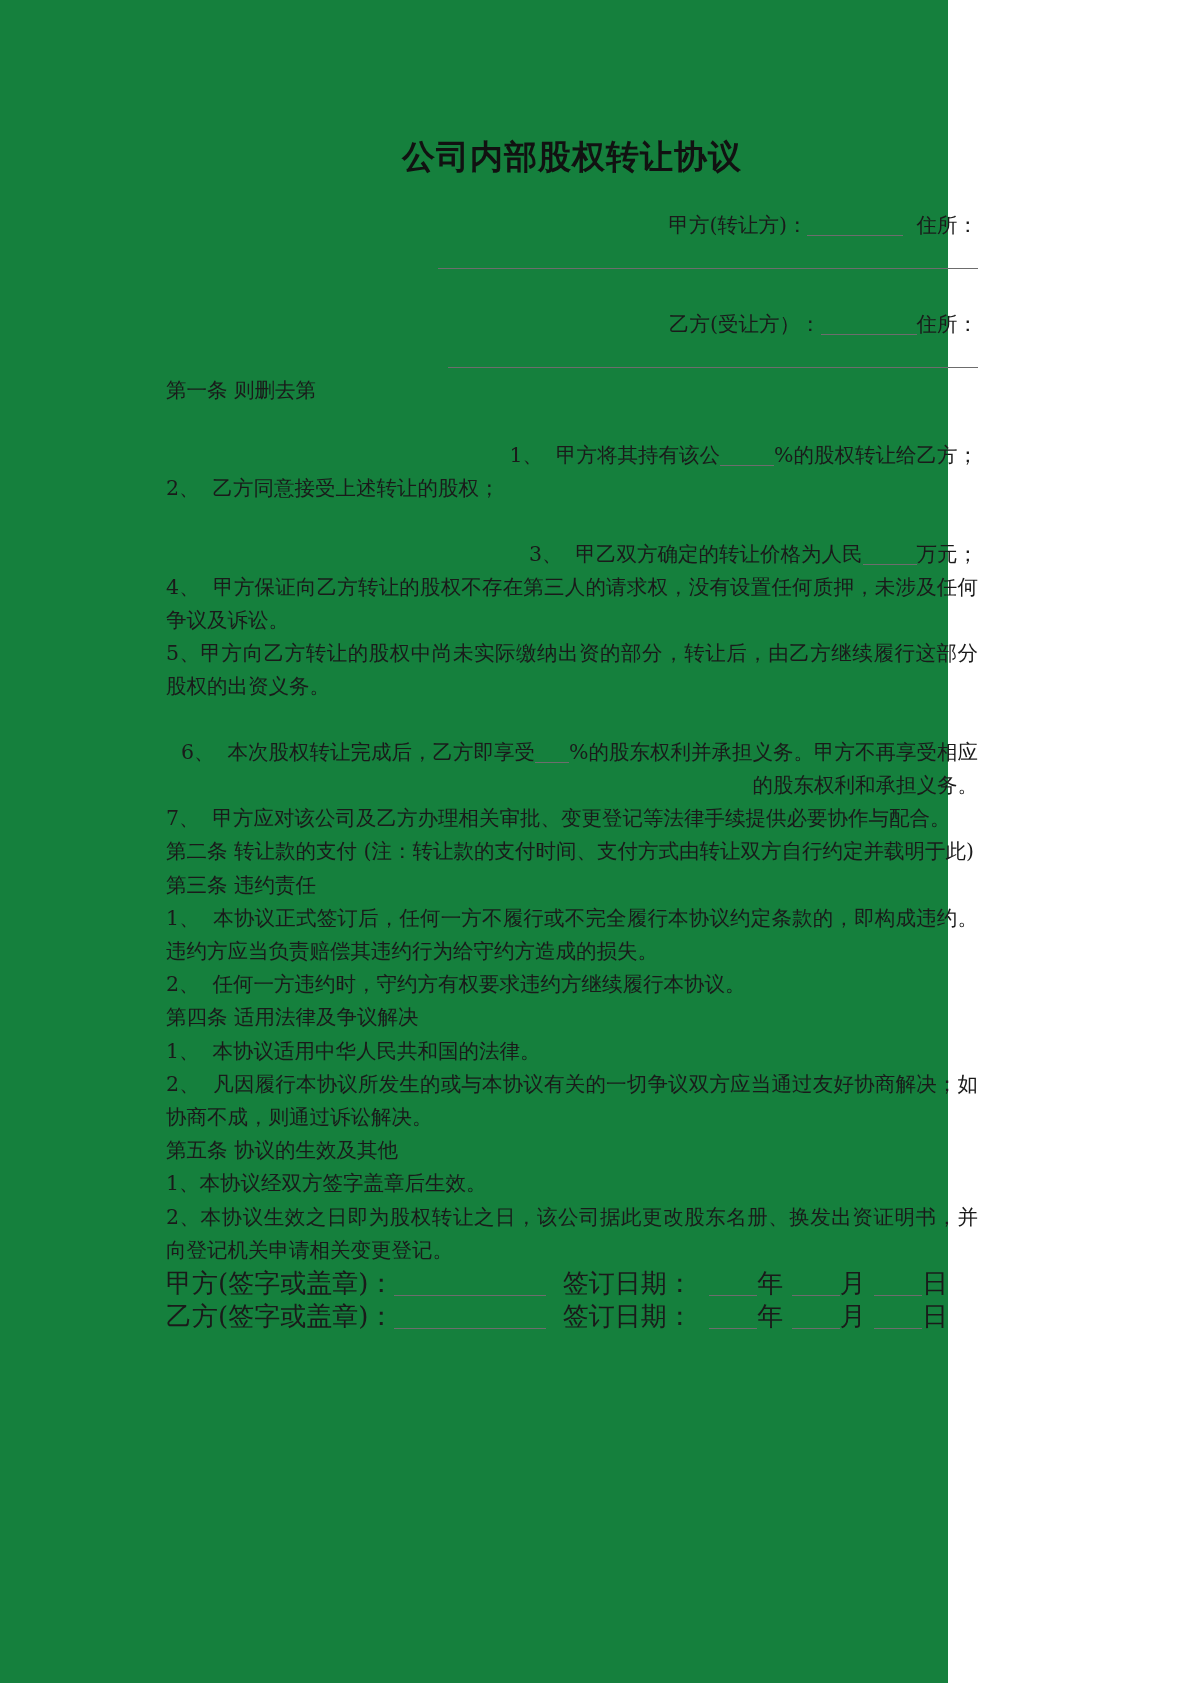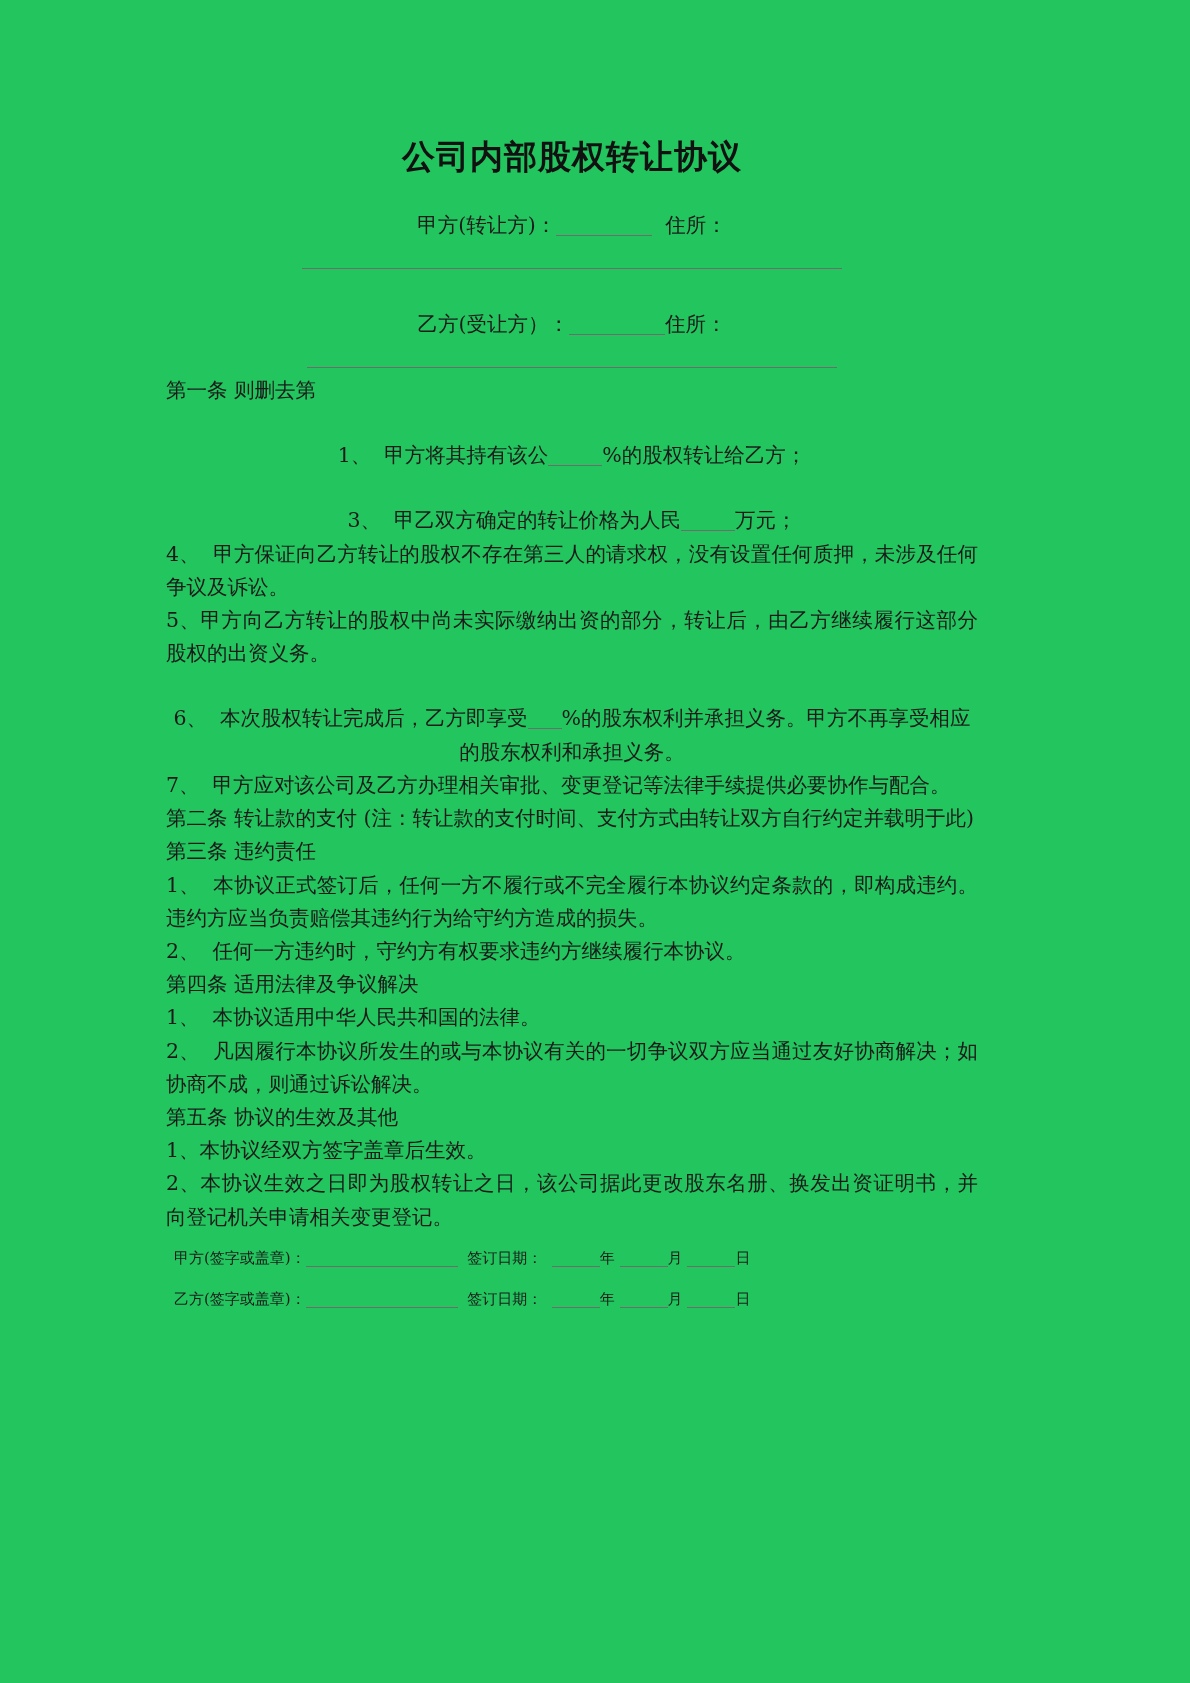--- a/index.html
+++ b/index.html
@@ -9,23 +9,23 @@
   }
   body {
     width: 1190px;
     height: 1683px;
     font-family: "DejaVu Serif", "Liberation Serif", serif;
     color: #000000;
     overflow: hidden;
   }
   .page {
     position: relative;
-    width: 1190px;
+    width: 948px;
     height: 1683px;
-    background: #22c55e;
+    background: #15803d;
     box-sizing: border-box;
   }
   .doc-body {
     position: absolute;
     left: 166px;
     top: 136px;
     width: 812px;
   }
   .doc-title {
     font-family: "DejaVu Sans", "Liberation Sans", sans-serif;
@@ -41,56 +41,57 @@
     font-size: 20.5px;
     line-height: 33.2px;
     text-align: justify;
     text-justify: inter-ideograph;
     margin: 0;
     color: #1a1a1a;
     white-space: pre-wrap;
     word-break: break-all;
   }
   .para.nojust {
-    text-align: center;
+    text-align: right;
     margin-top: 32px;
   }
   
   .fill {
     display: inline-block;
     border-bottom: 1px solid #6d6d6d;
     vertical-align: -4px;
     height: 18px;
   }
   .fill-xs { width: 34px; }
   .fill-s  { width: 54px; }
   .fill-m  { width: 96px; }
   .fill-addr1 { width: 540px; }
   .fill-addr2 { width: 530px; }
   .sig-line {
-    font-size: 15px;
+    font-size: 26px;
     line-height: 33.2px;
-    margin: 8px;
+    margin: 0;
     color: #1a1a1a;
     white-space: pre;
   }
 </style>
 </head>
 <body>
 
 <div class="page">
   <div class="doc-body">
 
     <h1 class="doc-title">公司内部股权转让协议</h1>
 
     <div id="paragraph-container">
         <div class="para nojust"><span>甲方(转让方)：</span><span class="fill fill-m"></span><span>  住所：</span><span class="fill fill-addr1"></span></div>
         <div class="para nojust"><span>乙方(受让方）：</span><span class="fill fill-m"></span><span>住所：</span><span class="fill fill-addr2"></span></div>
         <div class="para"><span>第一条 则删去第</span></div>
         <div class="para nojust"><span>1、  甲方将其持有该公</span><span class="fill fill-s"></span><span>%的股权转让给乙方；</span></div>
+        <div class="para"><span>2、  乙方同意接受上述转让的股权；</span></div>
         <div class="para nojust"><span>3、  甲乙双方确定的转让价格为人民</span><span class="fill fill-s"></span><span>万元；</span></div>
         <div class="para"><span>4、  甲方保证向乙方转让的股权不存在第三人的请求权，没有设置任何质押，未涉及任何争议及诉讼。</span></div>
         <div class="para"><span>5、甲方向乙方转让的股权中尚未实际缴纳出资的部分，转让后，由乙方继续履行这部分股权的出资义务。</span></div>
         <div class="para nojust"><span>6、  本次股权转让完成后，乙方即享受</span><span class="fill fill-xs"></span><span>%的股东权利并承担义务。甲方不再享受相应的股东权利和承担义务。</span></div>
         <div class="para"><span>7、  甲方应对该公司及乙方办理相关审批、变更登记等法律手续提供必要协作与配合。</span></div>
         <div class="para"><span>第二条 转让款的支付 (注：转让款的支付时间、支付方式由转让双方自行约定并载明于此)</span></div>
         <div class="para"><span>第三条 违约责任</span></div>
         <div class="para"><span>1、  本协议正式签订后，任何一方不履行或不完全履行本协议约定条款的，即构成违约。违约方应当负责赔偿其违约行为给守约方造成的损失。</span></div>
         <div class="para"><span>2、  任何一方违约时，守约方有权要求违约方继续履行本协议。</span></div>
         <div class="para"><span>第四条 适用法律及争议解决</span></div>

